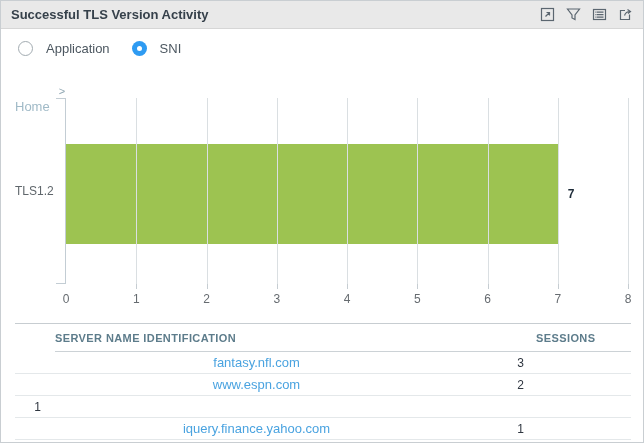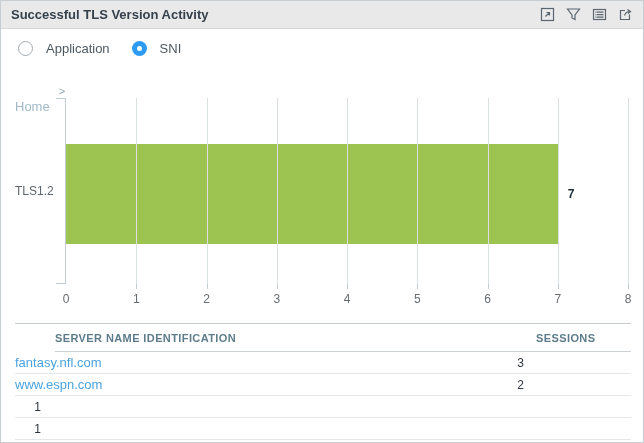--- a/index.html
+++ b/index.html
@@ -64,21 +64,21 @@
   .tbl-hdr{
     display:flex; align-items:center; height:28px; border-bottom:1px solid #ccd2d6;margin-left:40px;
   }
   .th{ font-size:11px; font-weight:bold; color:#5d7c8b; letter-spacing:.4px; }
   .th-name{ flex:1; }
   .th-sessions{ width:133px; padding-left:38px; }
   .tbl-row{
     display:flex; align-items:center; height:22px; border-bottom:1px solid #e4e8ea;
   }
   .sni-link{ flex:1; font-size:13px; color:#4aa3e0; text-decoration:none; cursor:pointer;
-    white-space:nowrap; overflow:hidden; }
+    white-space:nowrap; overflow:hidden;text-align:center; }
   .sess-num{ width:26px; text-align:right; font-size:12px; color:#2f3640; margin-right:6px; }
   .sess-barwrap{ width:101px; height:11px; position:relative; }
   .sess-bar{ height:11px; background:#6b7b87; }
 </style>
 </head>
 <body>
 
 <div class="widget">
 
   <div class="hdr">
@@ -172,20 +172,21 @@
   </div>
 
   <div class="tbl-row">
     <span class="sess-num">1</span>
     <span class="sess-barwrap">
       <span class="sess-bar" style="width: 33.3333%; background: rgb(107, 123, 135);"></span>
     </span>
   </div>
 
   <div class="tbl-row">
+    <a class="sni-link" style="color: rgb(74, 163, 224);">iquery.finance.yahoo.com</a>
     <span class="sess-num">1</span>
     <span class="sess-barwrap">
       <span class="sess-bar" style="width: 33.3333%; background: rgb(107, 123, 135);"></span>
     </span>
   </div>
 </div>
   </div>
 
 </div>
 

